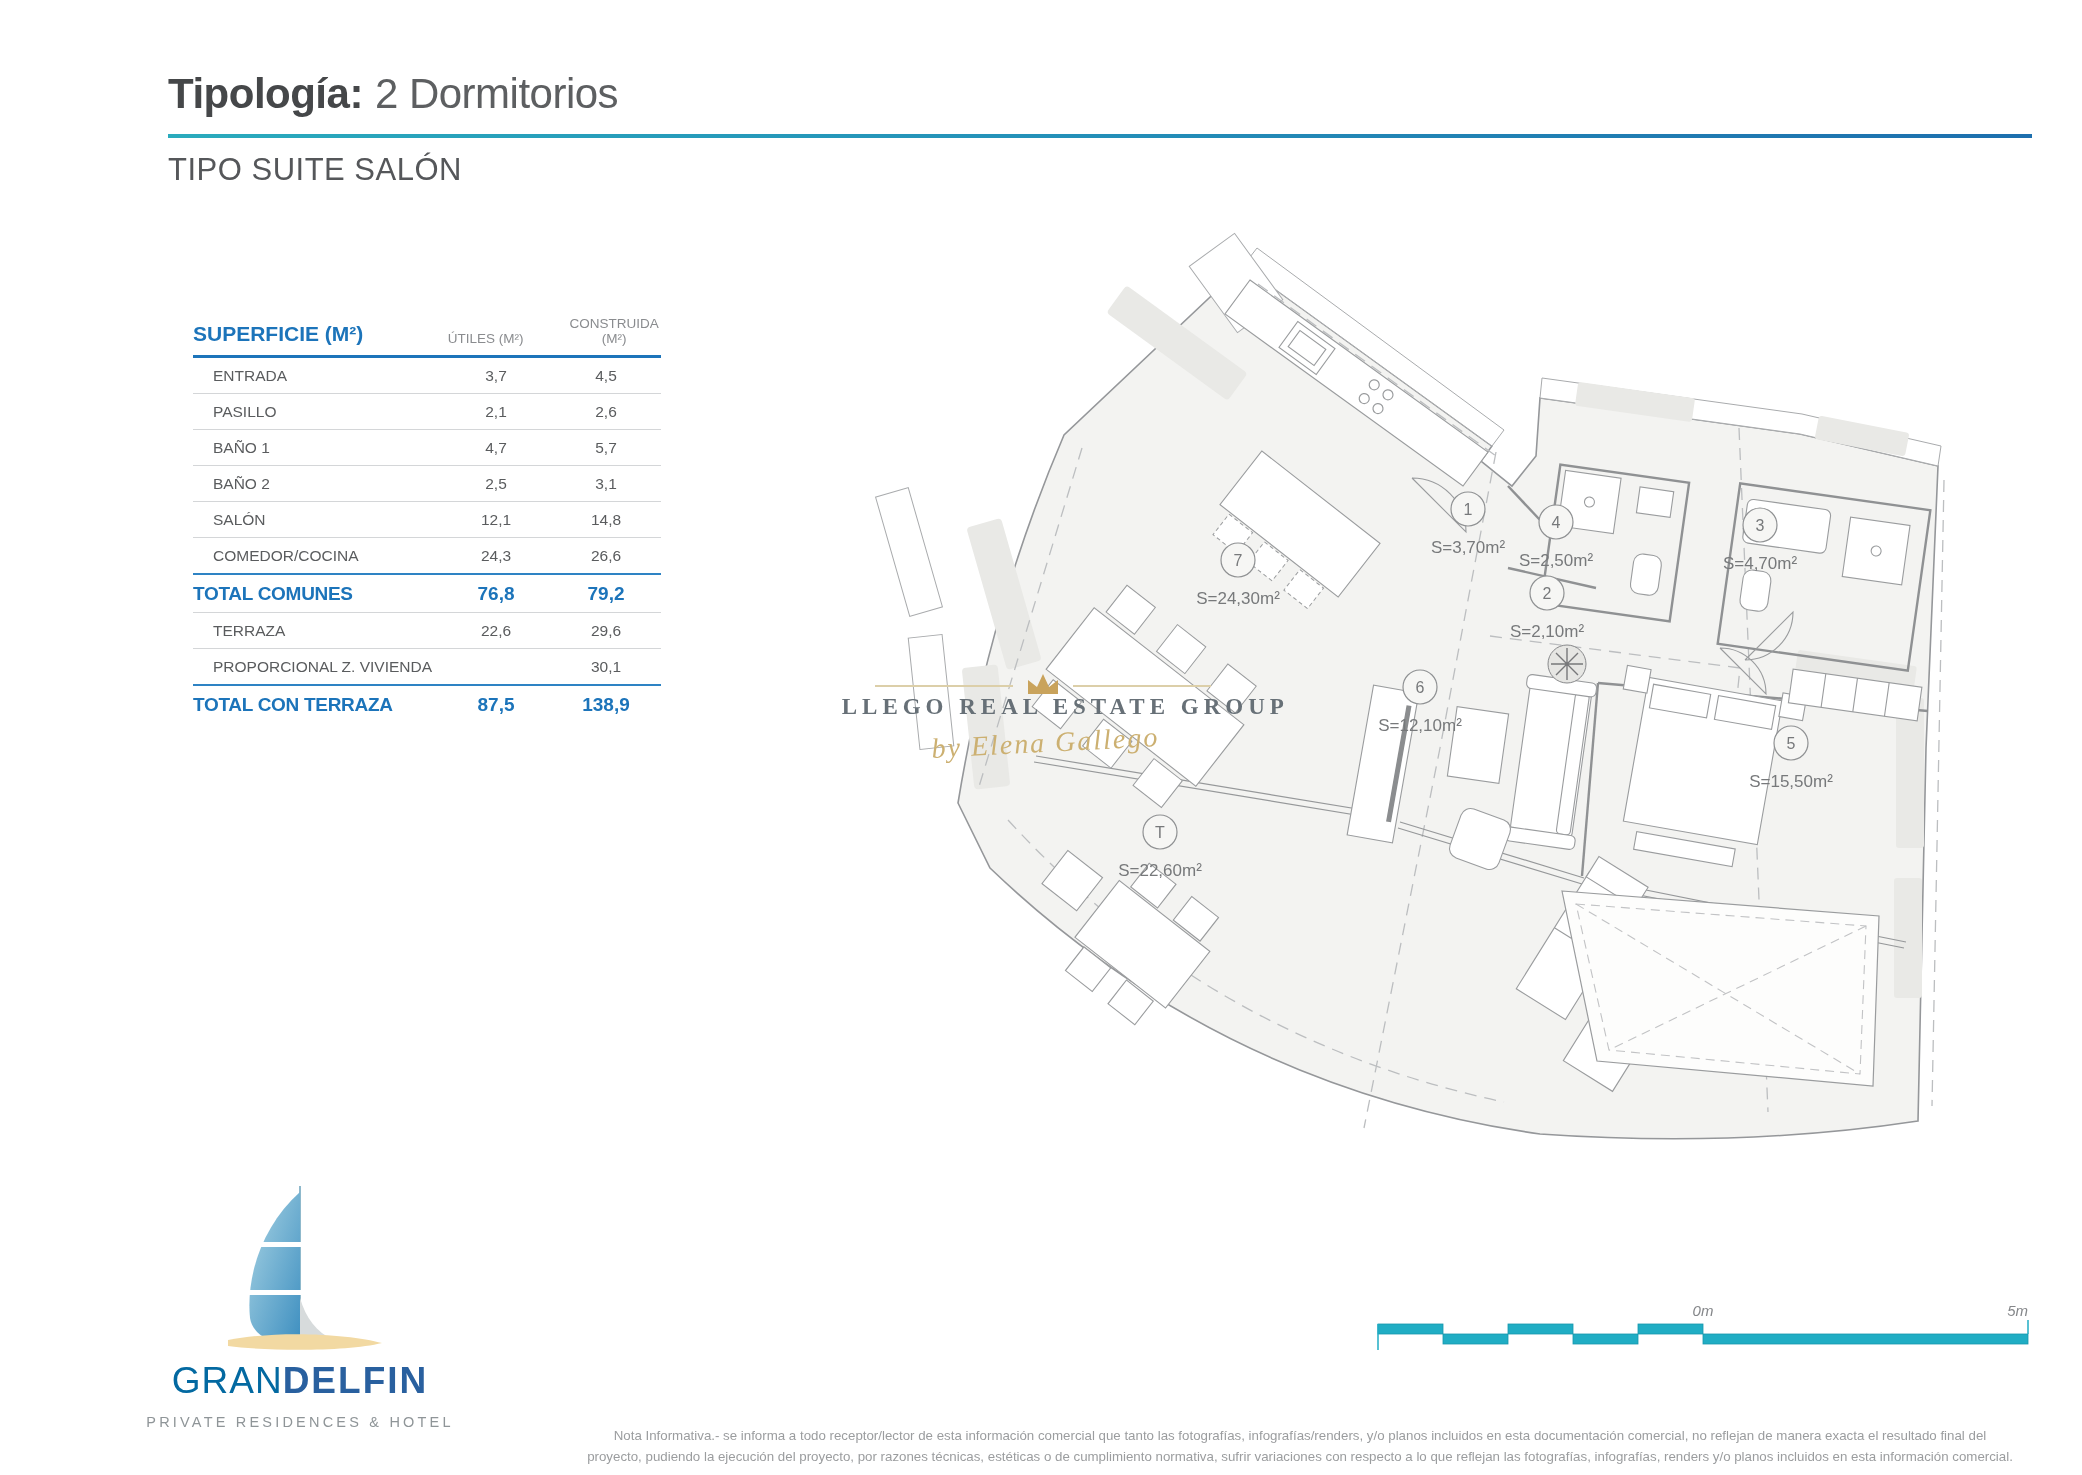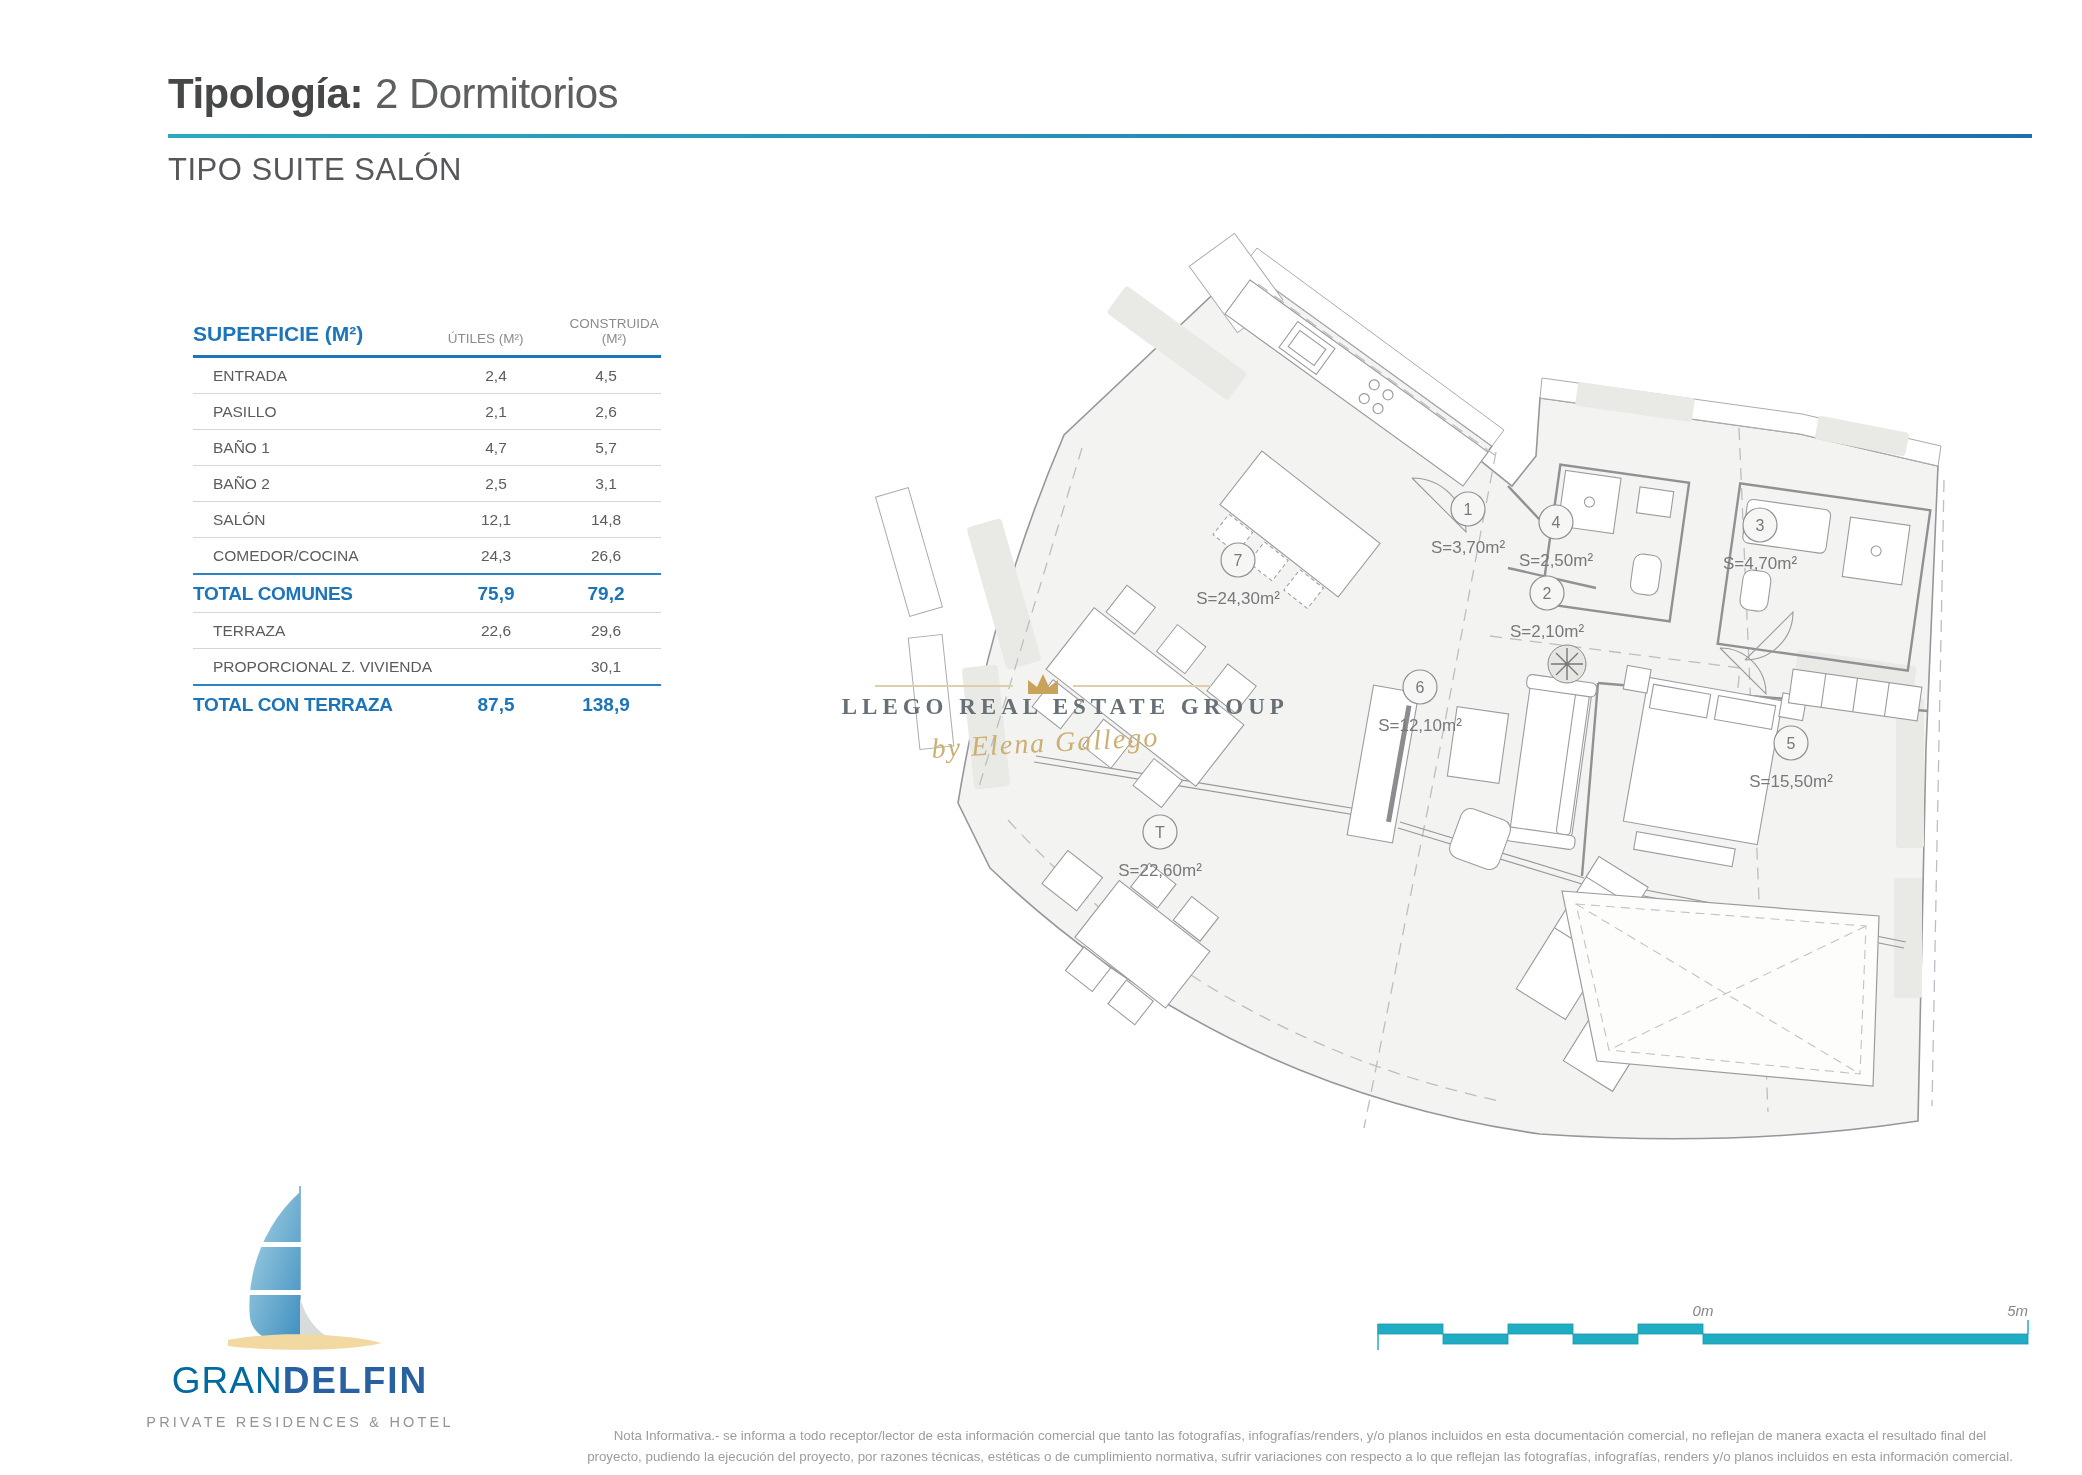--- a/index.html
+++ b/index.html
@@ -68,21 +68,21 @@
 
   <div class="sup-table">
     <div class="sup-head">
       <span class="c1">SUPERFICIE (M²)</span>
       <span class="c2">ÚTILES (M²)</span>
       <span class="c3">CONSTRUIDA (M²)</span>
     </div>
     <div id="sup-rows">
         <div class="sup-row">
           <span class="name">ENTRADA</span>
-          <span class="v">2,4</span>
+          <span class="v">3,7</span>
           <span class="v">4,5</span>
         </div>
         <div class="sup-row">
           <span class="name">PASILLO</span>
           <span class="v">2,1</span>
           <span class="v">2,6</span>
         </div>
         <div class="sup-row">
           <span class="name">BAÑO 1</span>
           <span class="v">4,7</span>
@@ -98,21 +98,21 @@
           <span class="v">12,1</span>
           <span class="v">14,8</span>
         </div>
         <div class="sup-row blue-div">
           <span class="name">COMEDOR/COCINA</span>
           <span class="v">24,3</span>
           <span class="v">26,6</span>
         </div>
         <div class="sup-row total">
           <span class="name">TOTAL COMUNES</span>
-          <span class="v">75,9</span>
+          <span class="v">76,8</span>
           <span class="v">79,2</span>
         </div>
         <div class="sup-row">
           <span class="name">TERRAZA</span>
           <span class="v">22,6</span>
           <span class="v">29,6</span>
         </div>
         <div class="sup-row blue-div">
           <span class="name">PROPORCIONAL Z. VIVIENDA</span>
           <span class="v"></span>

